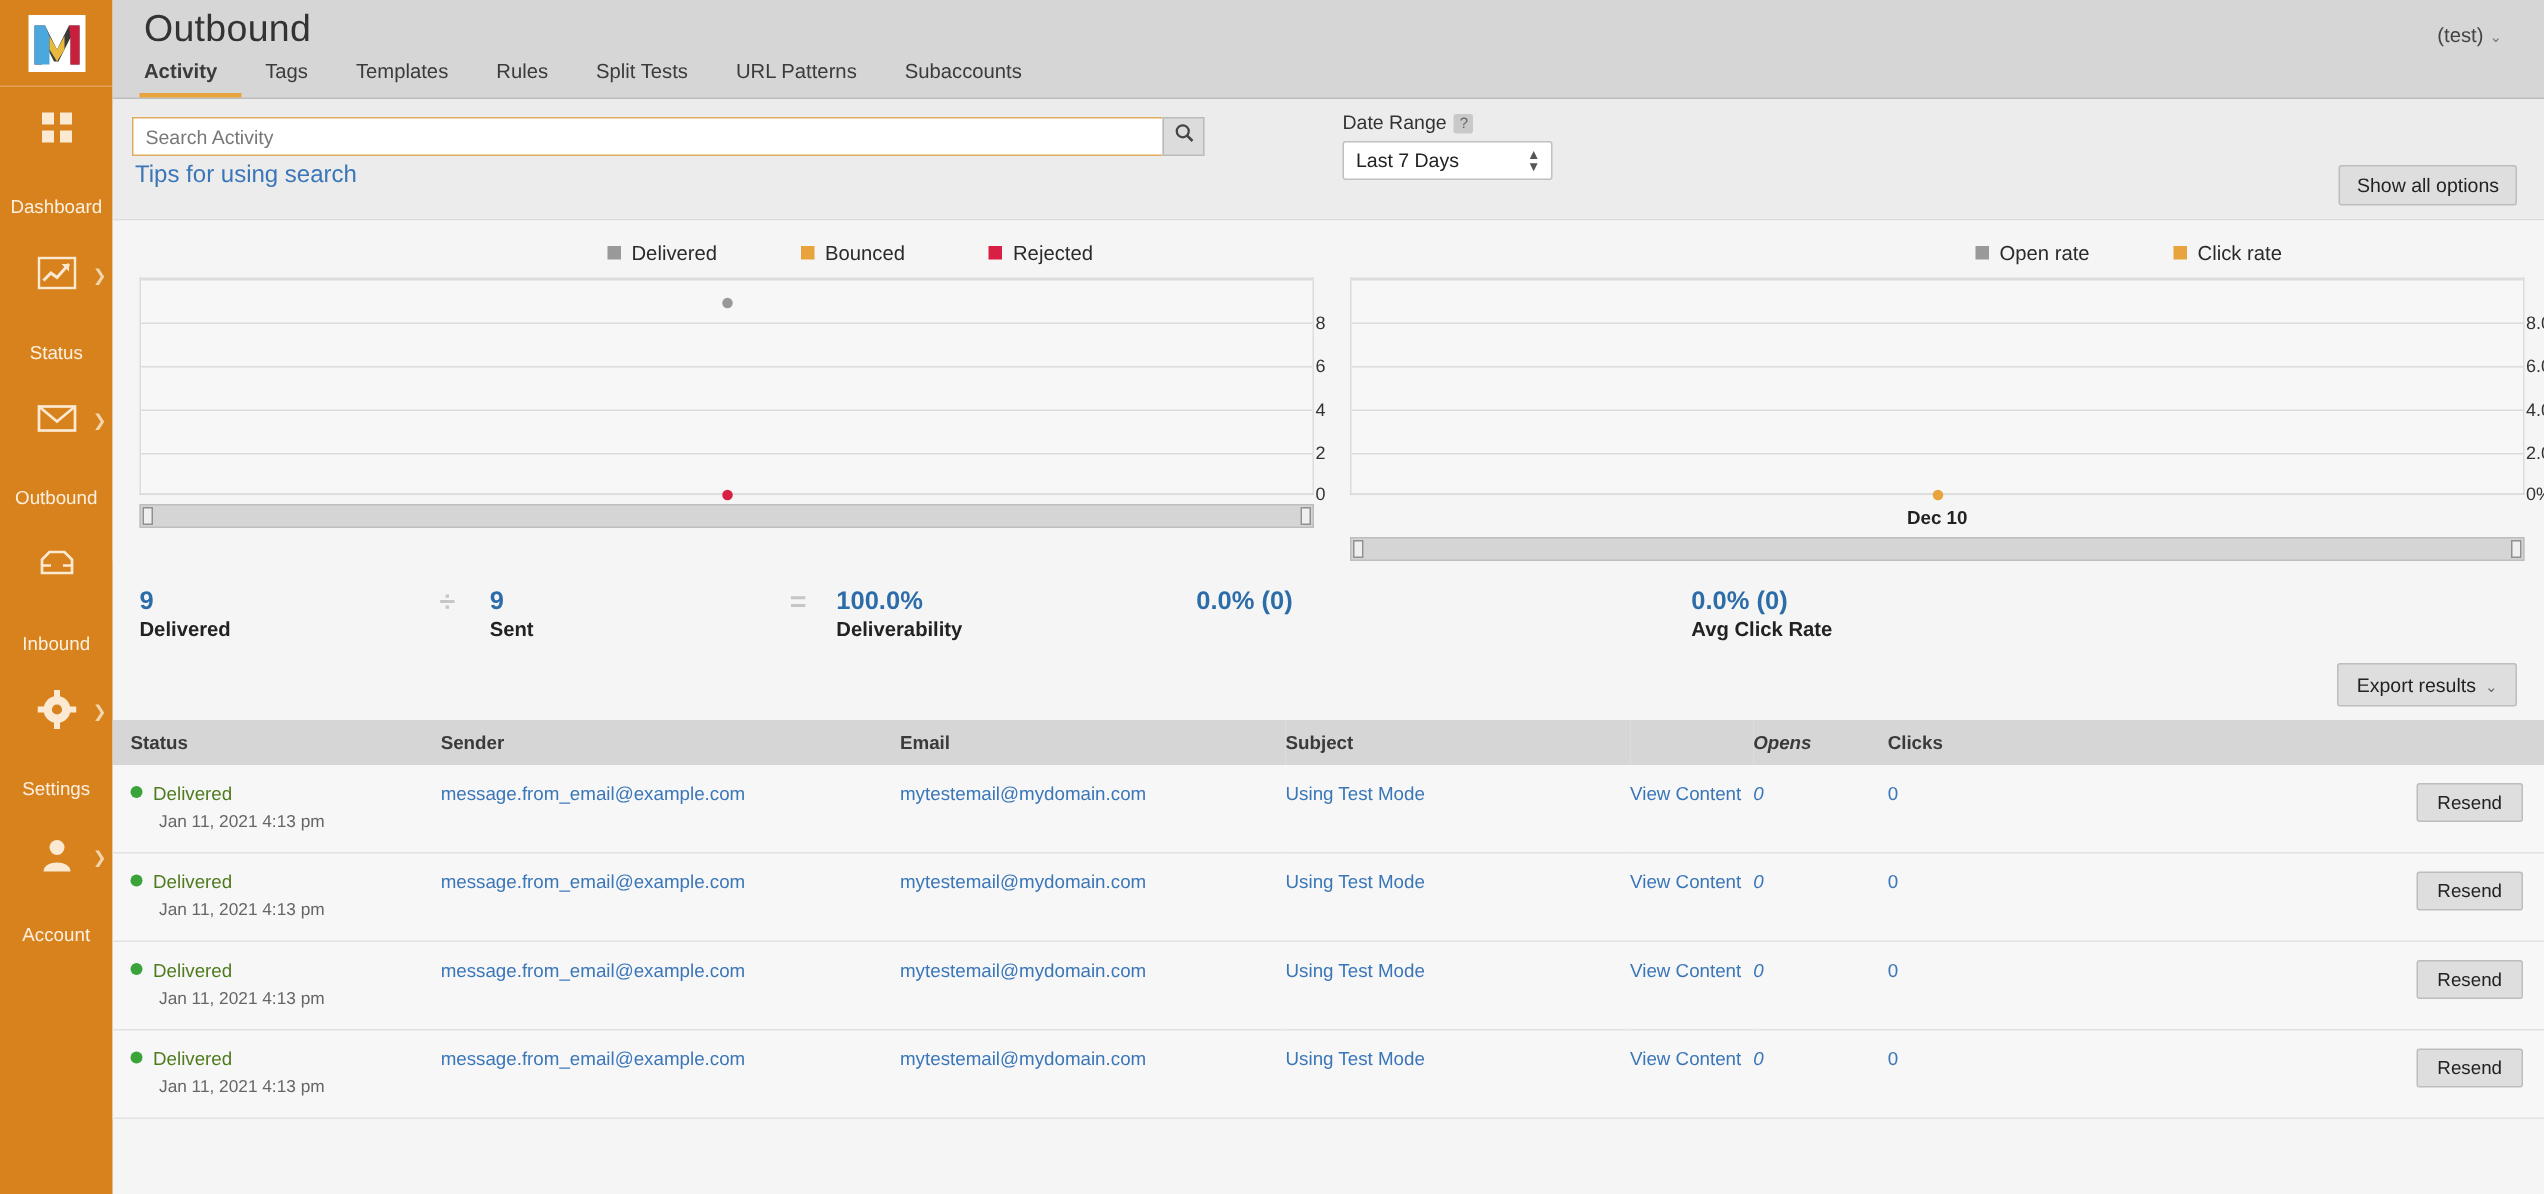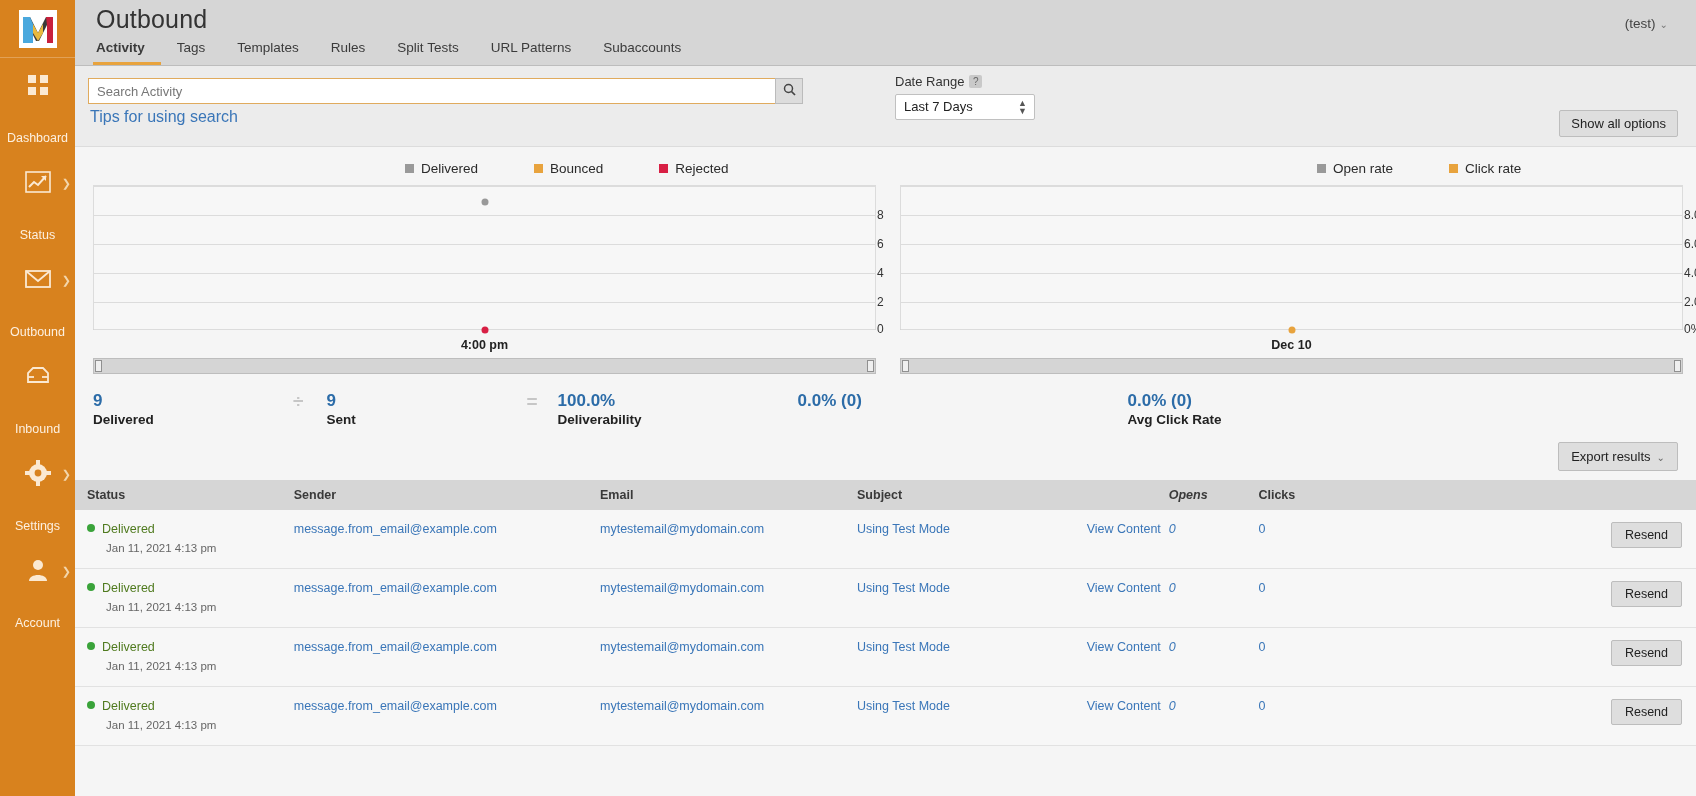--- a/index.html
+++ b/index.html
@@ -396,21 +396,20 @@
             <div class="dot" style="left:50%; top:16px;  background:#999999"></div>
             <div class="dot" style="left:50%; top:144px; background:#d81f44"></div>
             <div class="ylabels">
               <span class="ytick" style="top:29px">8</span>
               <span class="ytick" style="top:58px">6</span>
               <span class="ytick" style="top:87px">4</span>
               <span class="ytick" style="top:116px">2</span>
               <span class="ytick" style="top:143px">0</span>
             </div>
           </div>
-          <div class="xlabel">4:00 pm</div>
           <div class="scrollbar">
             <div class="scroll-handle-l"></div>
             <div class="scroll-handle-r"></div>
           </div>
         </div>
 
         <div class="chart-box">
           <div class="plot">
             <div class="gridline" style="top:0px"></div>
             <div class="gridline" style="top:29px"></div>

